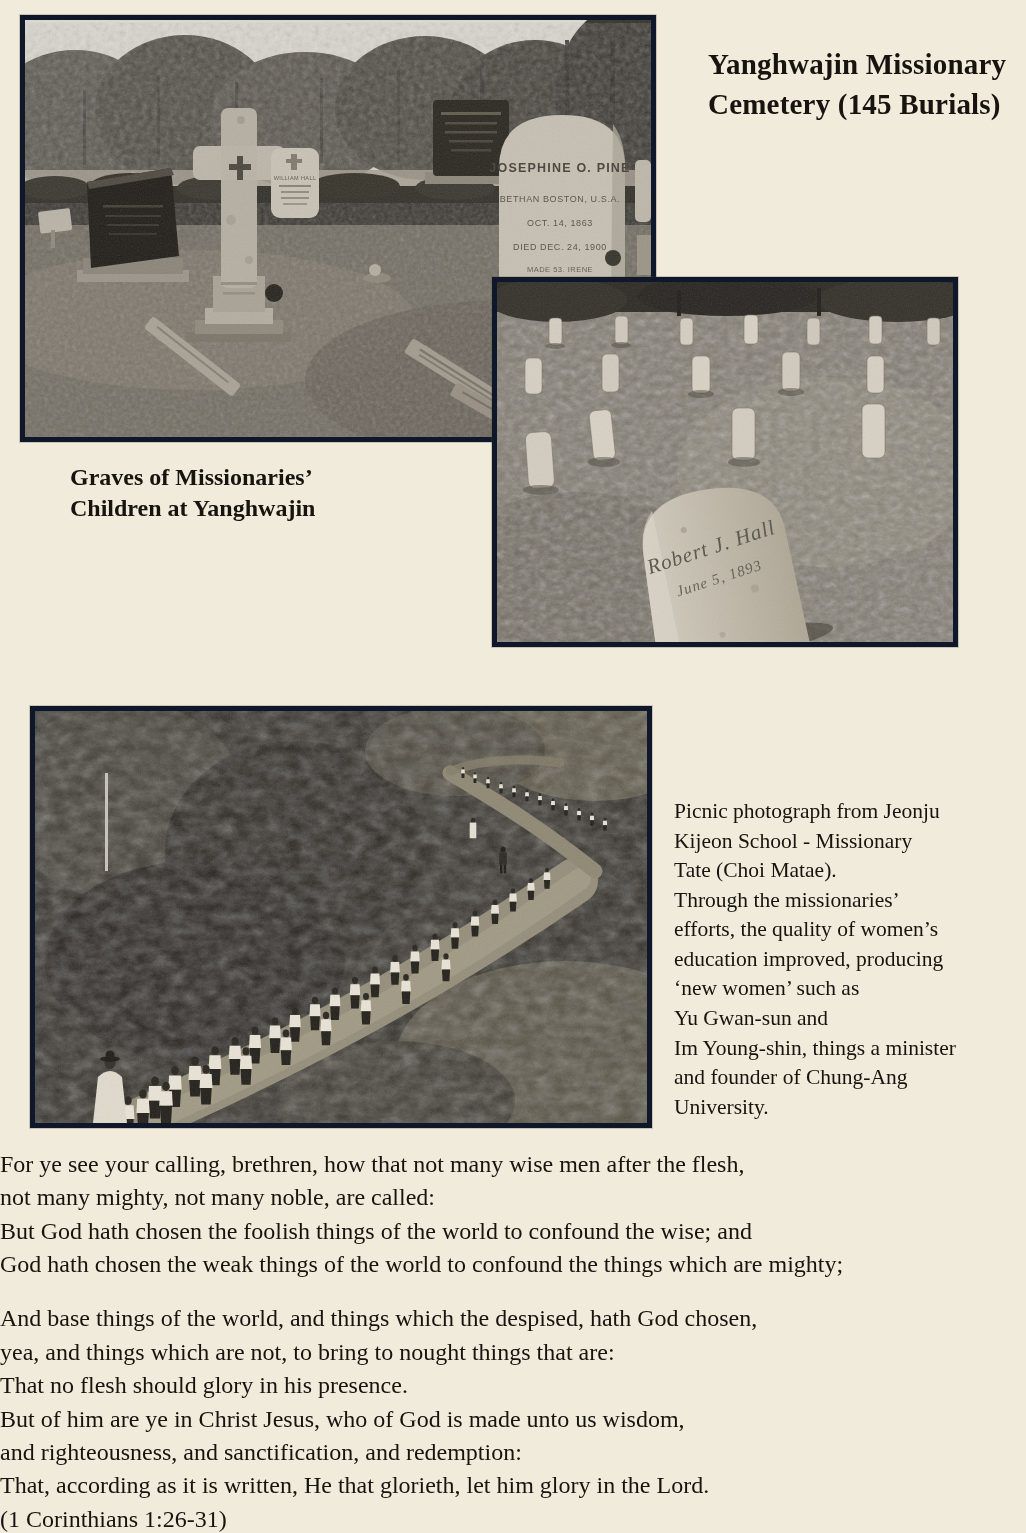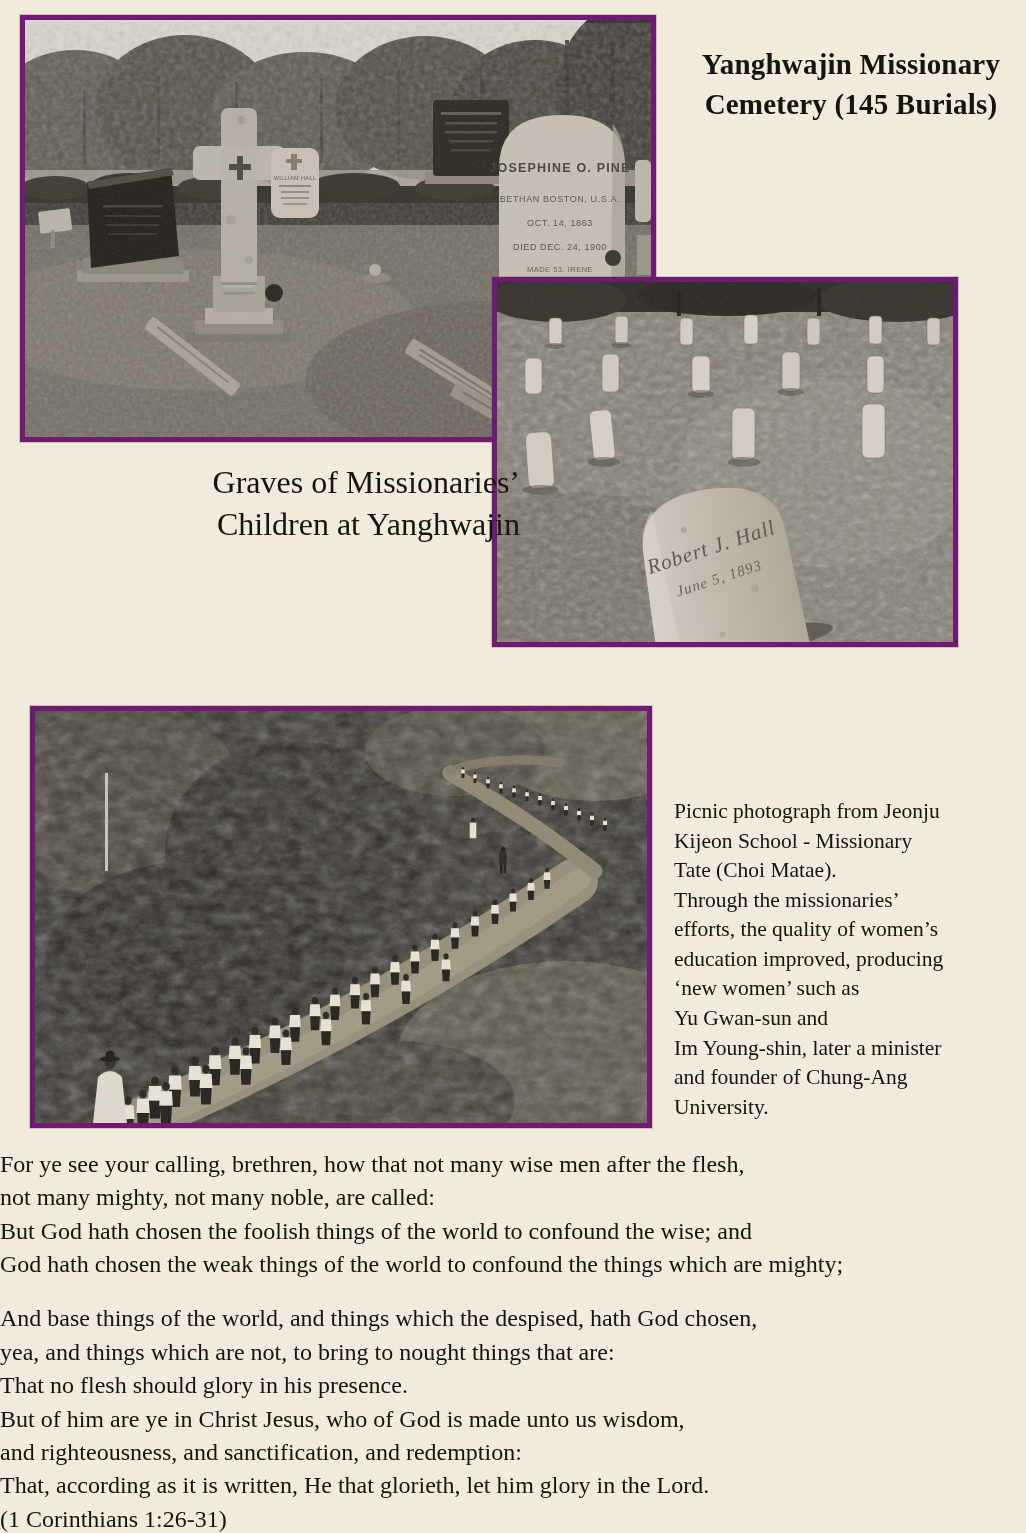--- a/index.html
+++ b/index.html
@@ -1,22 +1,22 @@
 <!DOCTYPE html>
 <html><head>
 <meta charset="utf-8">
 <style>
   html,body{margin:0;padding:0;}
   body{width:1026px;height:1533px;background:#f1ebdc;font-family:"Liberation Serif","DejaVu Serif",serif;color:#17130e;}
   .page{position:relative;width:1026px;height:1533px;overflow:hidden;background:#f1ebdc;}
-  .photo{position:absolute;border:5px solid #701a75;background:#ec4899;box-shadow:0 0 0 1px rgba(90,80,60,.25);}
+  .photo{position:absolute;border:5px solid #0f172a;background:#ec4899;box-shadow:0 0 0 1px rgba(90,80,60,.25);}
   .photo svg{display:block;}
   .multiline{white-space:pre-line;}
-  .cem-title{position:absolute;left:692px;top:44px;width:318px;font-size:29px;font-weight:700;line-height:1.38;letter-spacing:.2px;text-align:center;}
-  .child-head{position:absolute;left:70px;top:462px;width:450px;text-align:right;font-size:32px;font-weight:400;line-height:1.30;}
+  .cem-title{position:absolute;left:708px;top:44px;width:318px;font-size:29px;font-weight:700;line-height:1.38;letter-spacing:.2px;}
+  .child-head{position:absolute;left:70px;top:462px;width:450px;text-align:left;font-size:24px;font-weight:700;line-height:1.30;}
   .child-body{position:absolute;left:105px;top:553px;width:380px;text-align:center;font-size:24px;line-height:1.38;}
   .sg-head{position:absolute;left:674px;top:710px;width:340px;font-size:28.5px;font-weight:700;line-height:1.32;}
   .sg-body{position:absolute;left:674px;top:797px;width:350px;font-size:21.5px;line-height:1.375;}
   .scripture{position:absolute;left:0;width:988px;top:1148px;text-align:left;font-size:24px;line-height:1.39;}
   .stanza2{margin-top:21px;}
   .stone-text{font-family:"Liberation Sans","DejaVu Sans",sans-serif;}
   .stone-serif{font-family:"Liberation Serif","DejaVu Serif",serif;}
 </style>
 </head>
 <body>
@@ -364,21 +364,21 @@
   </div>
 
   <div class="sg-body multiline">Picnic photograph from Jeonju
 Kijeon School - Missionary
 Tate (Choi Matae).
 Through the missionaries’
 efforts, the quality of women’s
 education improved, producing
 ‘new women’ such as
 Yu Gwan-sun and
-Im Young-shin, later a minister
+Im Young-shin, things a minister
 and founder of Chung-Ang
 University.</div>
 
   <div class="scripture">
     <div class="multiline">For ye see your calling, brethren, how that not many wise men after the flesh,
 not many mighty, not many noble, are called:
 But God hath chosen the foolish things of the world to confound the wise; and
 God hath chosen the weak things of the world to confound the things which are mighty;</div>
     <div class="multiline stanza2">And base things of the world, and things which the despised, hath God chosen,
 yea, and things which are not, to bring to nought things that are:

